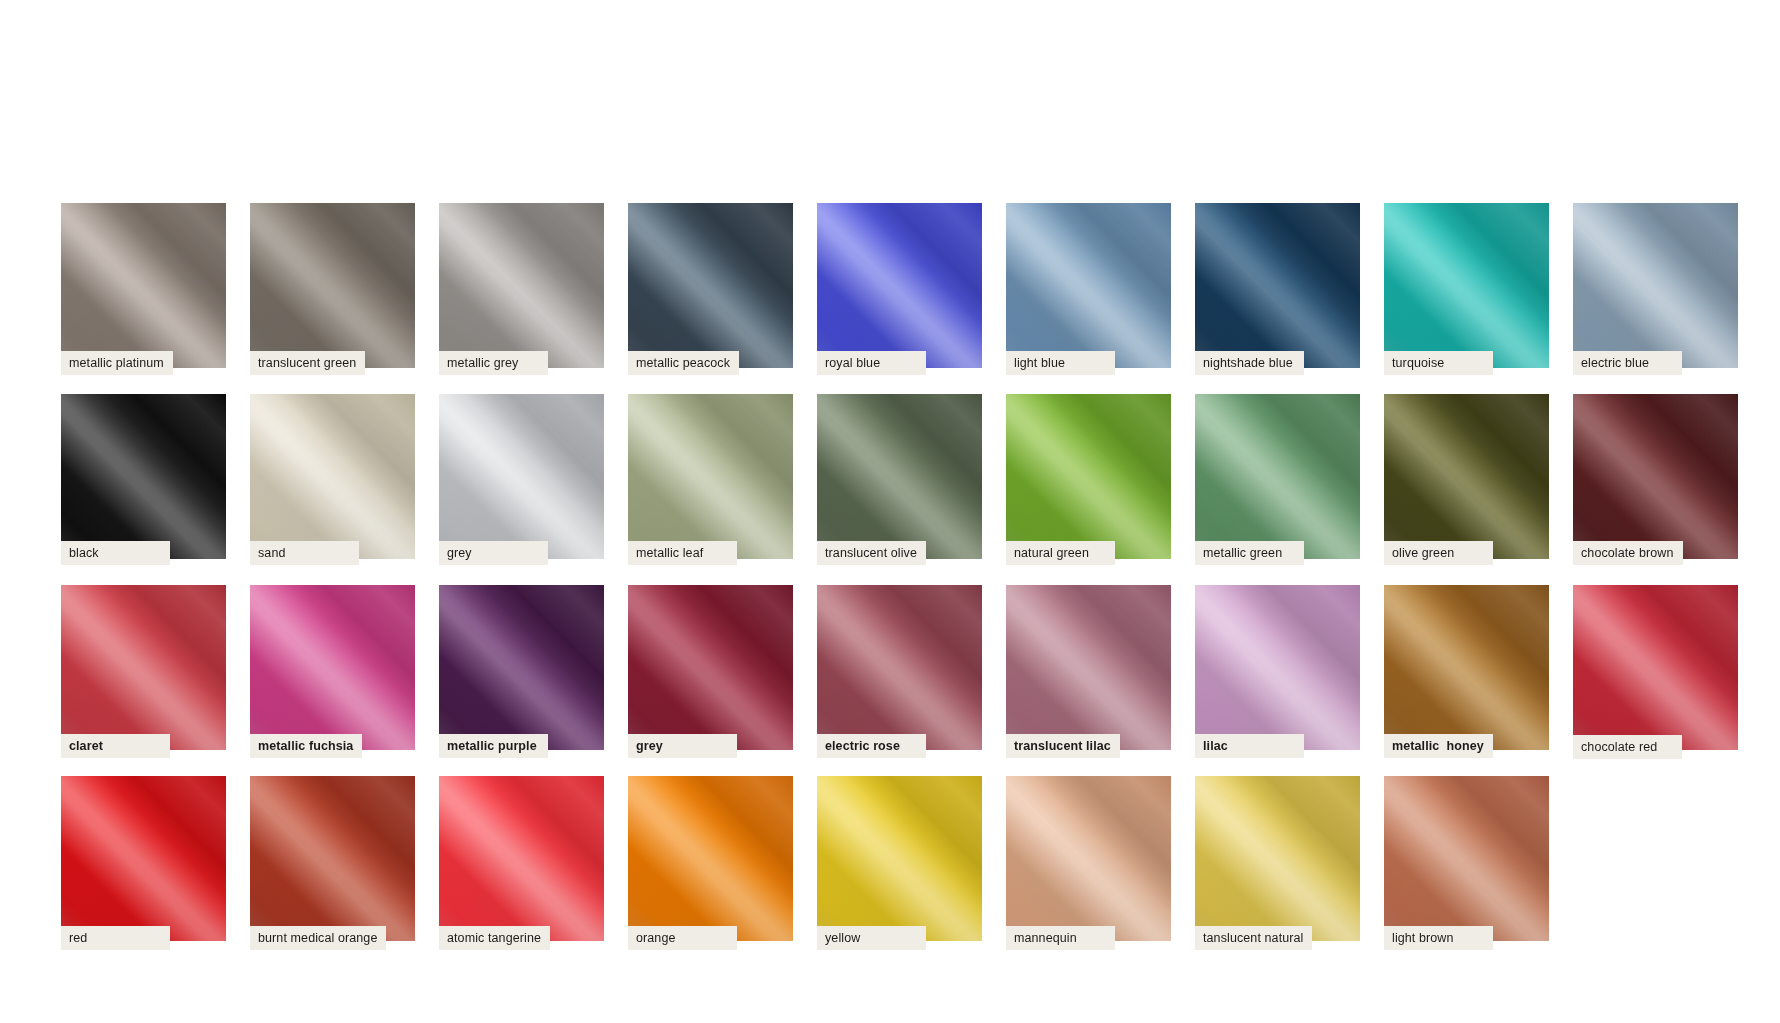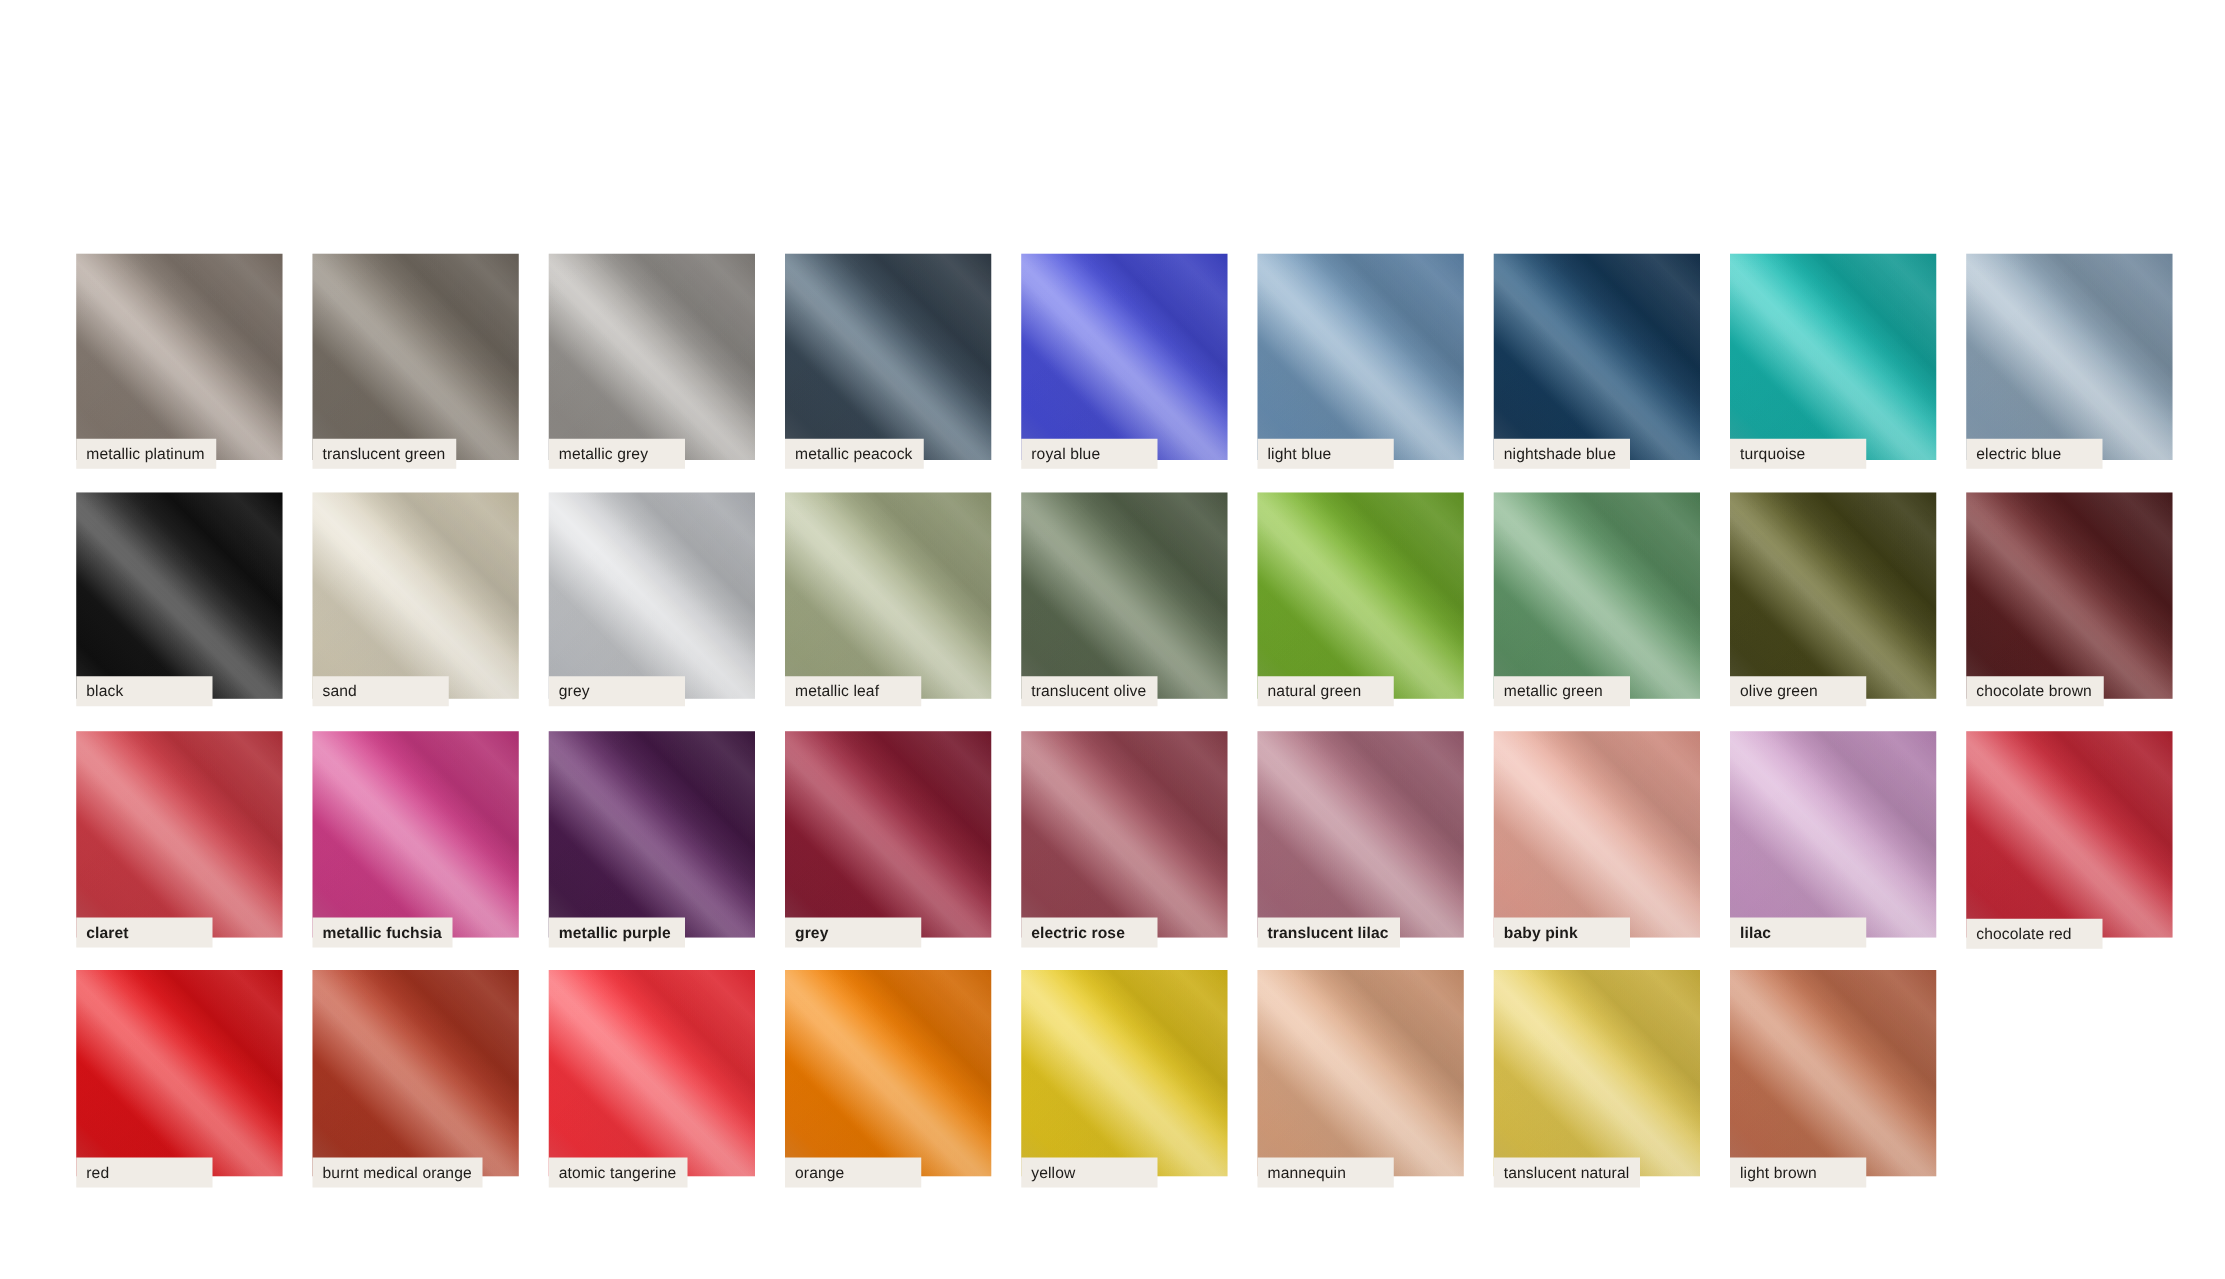--- a/index.html
+++ b/index.html
@@ -314,34 +314,34 @@
       </div>
       <div class="swatch row-3">
         <div class="swatch-chip" style="background: linear-gradient(45deg, rgb(140, 81, 100) 0%, rgb(171, 111, 127) 30%, rgb(196, 147, 159) 48%, rgb(171, 111, 127) 64%, rgb(140, 81, 100) 100%);">
           <div class="sheen-a"></div>
           <div class="sheen-b"></div>
           <div class="sheen-c"></div>
         </div>
         <div class="swatch-label">translucent lilac</div>
       </div>
       <div class="swatch row-3">
-        <div class="swatch-chip" style="background: linear-gradient(45deg, rgb(200, 130, 118) 0%, rgb(228, 165, 150) 30%, rgb(242, 196, 185) 48%, rgb(228, 165, 150) 64%, rgb(200, 130, 118) 100%);">
-          <div class="sheen-a"></div>
-          <div class="sheen-b"></div>
-          <div class="sheen-c"></div>
-        </div>
-        <div class="swatch-label">baby pink</div>
-      </div>
-      <div class="swatch row-3">
         <div class="swatch-chip" style="background: linear-gradient(45deg, rgb(171, 121, 169) 0%, rgb(203, 156, 199) 30%, rgb(224, 188, 221) 48%, rgb(203, 156, 199) 64%, rgb(171, 121, 169) 100%);">
           <div class="sheen-a"></div>
           <div class="sheen-b"></div>
           <div class="sheen-c"></div>
         </div>
         <div class="swatch-label">lilac</div>
+      </div>
+      <div class="swatch row-3">
+        <div class="swatch-chip" style="background: linear-gradient(45deg, rgb(125, 77, 20) 0%, rgb(160, 104, 36) 30%, rgb(192, 143, 72) 48%, rgb(160, 104, 36) 64%, rgb(125, 77, 20) 100%);">
+          <div class="sheen-a"></div>
+          <div class="sheen-b"></div>
+          <div class="sheen-c"></div>
+        </div>
+        <div class="swatch-label">metallic  honey</div>
       </div>
       <div class="swatch row-4">
         <div class="swatch-chip" style="background: linear-gradient(45deg, rgb(165, 24, 39) 0%, rgb(203, 44, 59) 30%, rgb(224, 97, 108) 48%, rgb(203, 44, 59) 64%, rgb(165, 24, 39) 100%);">
           <div class="sheen-a"></div>
           <div class="sheen-b"></div>
           <div class="sheen-c"></div>
         </div>
         <div class="swatch-label">chocolate red</div>
       </div>
       <div class="swatch row-4">

